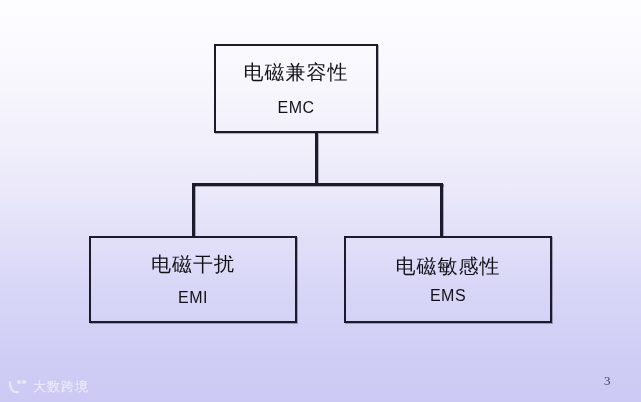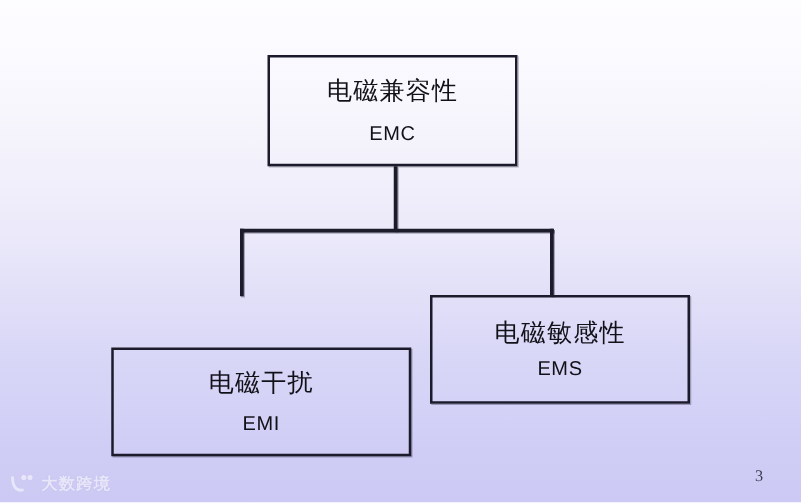--- a/index.html
+++ b/index.html
@@ -56,32 +56,31 @@
     font-size: 16px;
     line-height: 1.1;
     color: #111118;
     letter-spacing: 0.5px;
     white-space: nowrap;
   }
 
   #node-emc {
     left: 214px;
     top: 44px;
-    width: 200px;
+    width: 164px;
     height: 89px;
     align-items: center;
   }
   #node-emc .cn { margin-bottom: 16px; }
 
   #node-emi {
     left: 89px;
     top: 236px;
-    width: 240px;
+    width: 208px;
     height: 87px;
-    margin-top: 42px;
   }
   #node-emi .cn { margin-bottom: 14px; }
 
   #node-ems {
     left: 344px;
     top: 236px;
     width: 208px;
     height: 87px;
   }
   #node-ems .cn { margin-bottom: 10px; }

